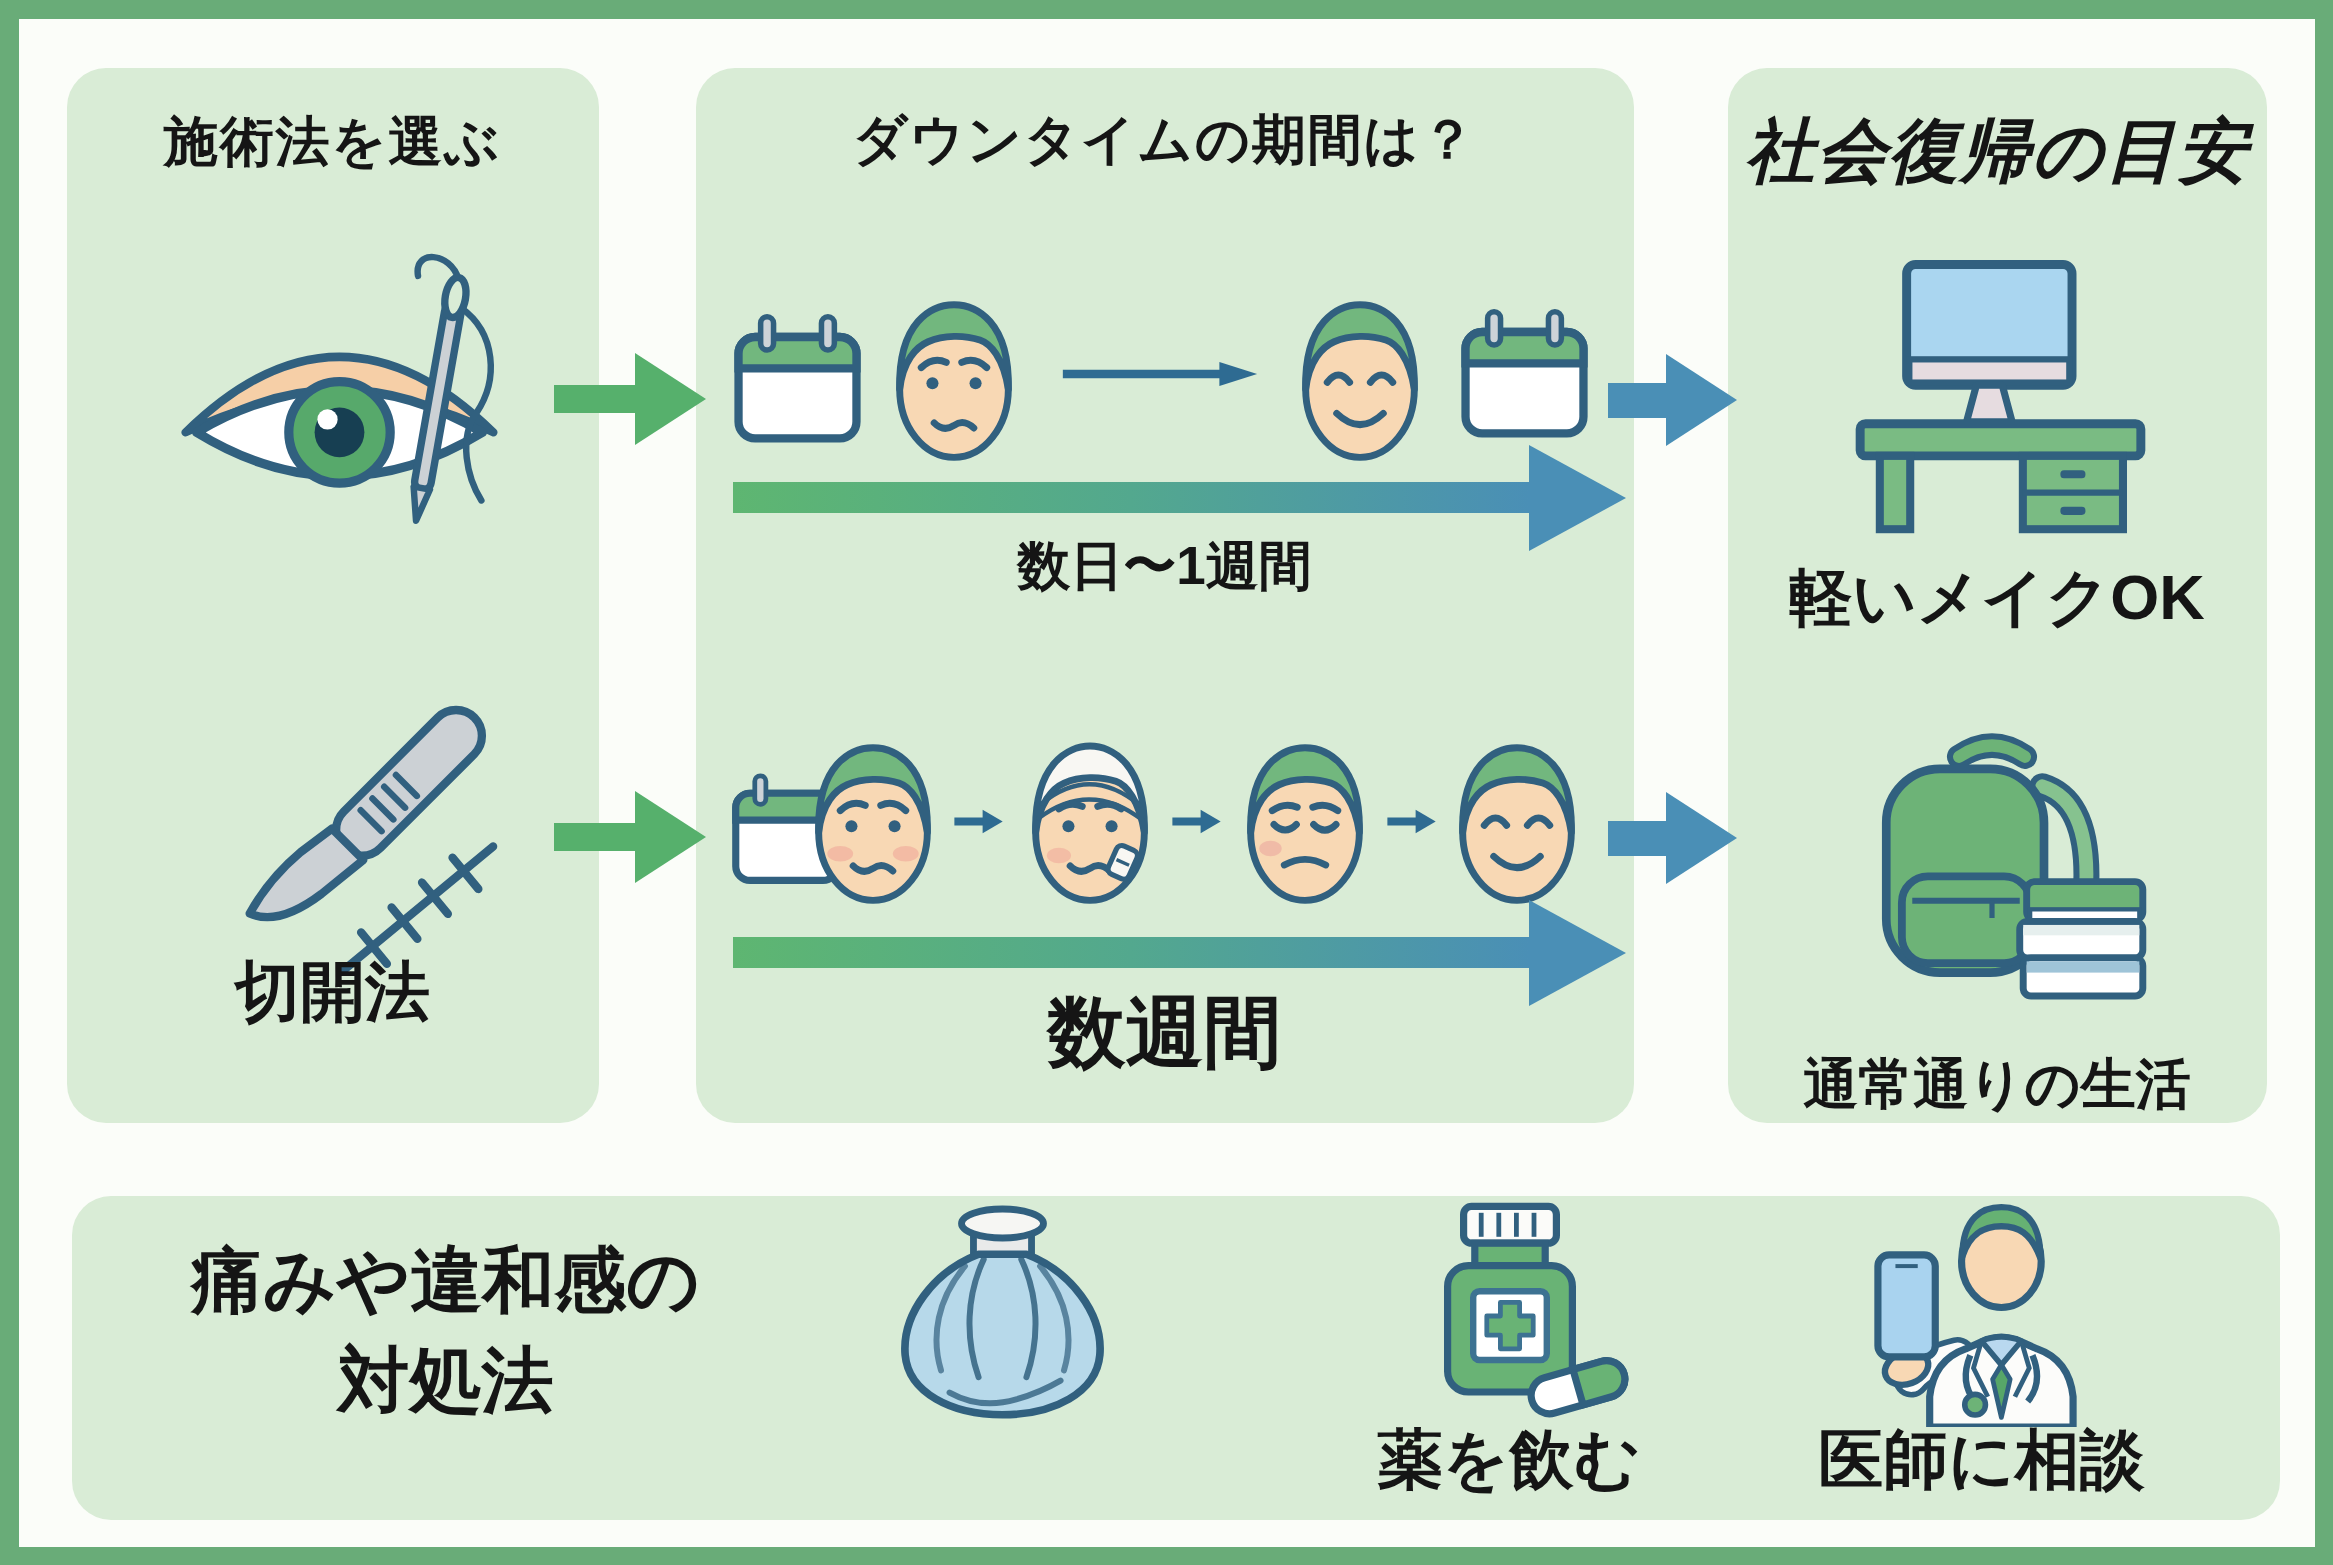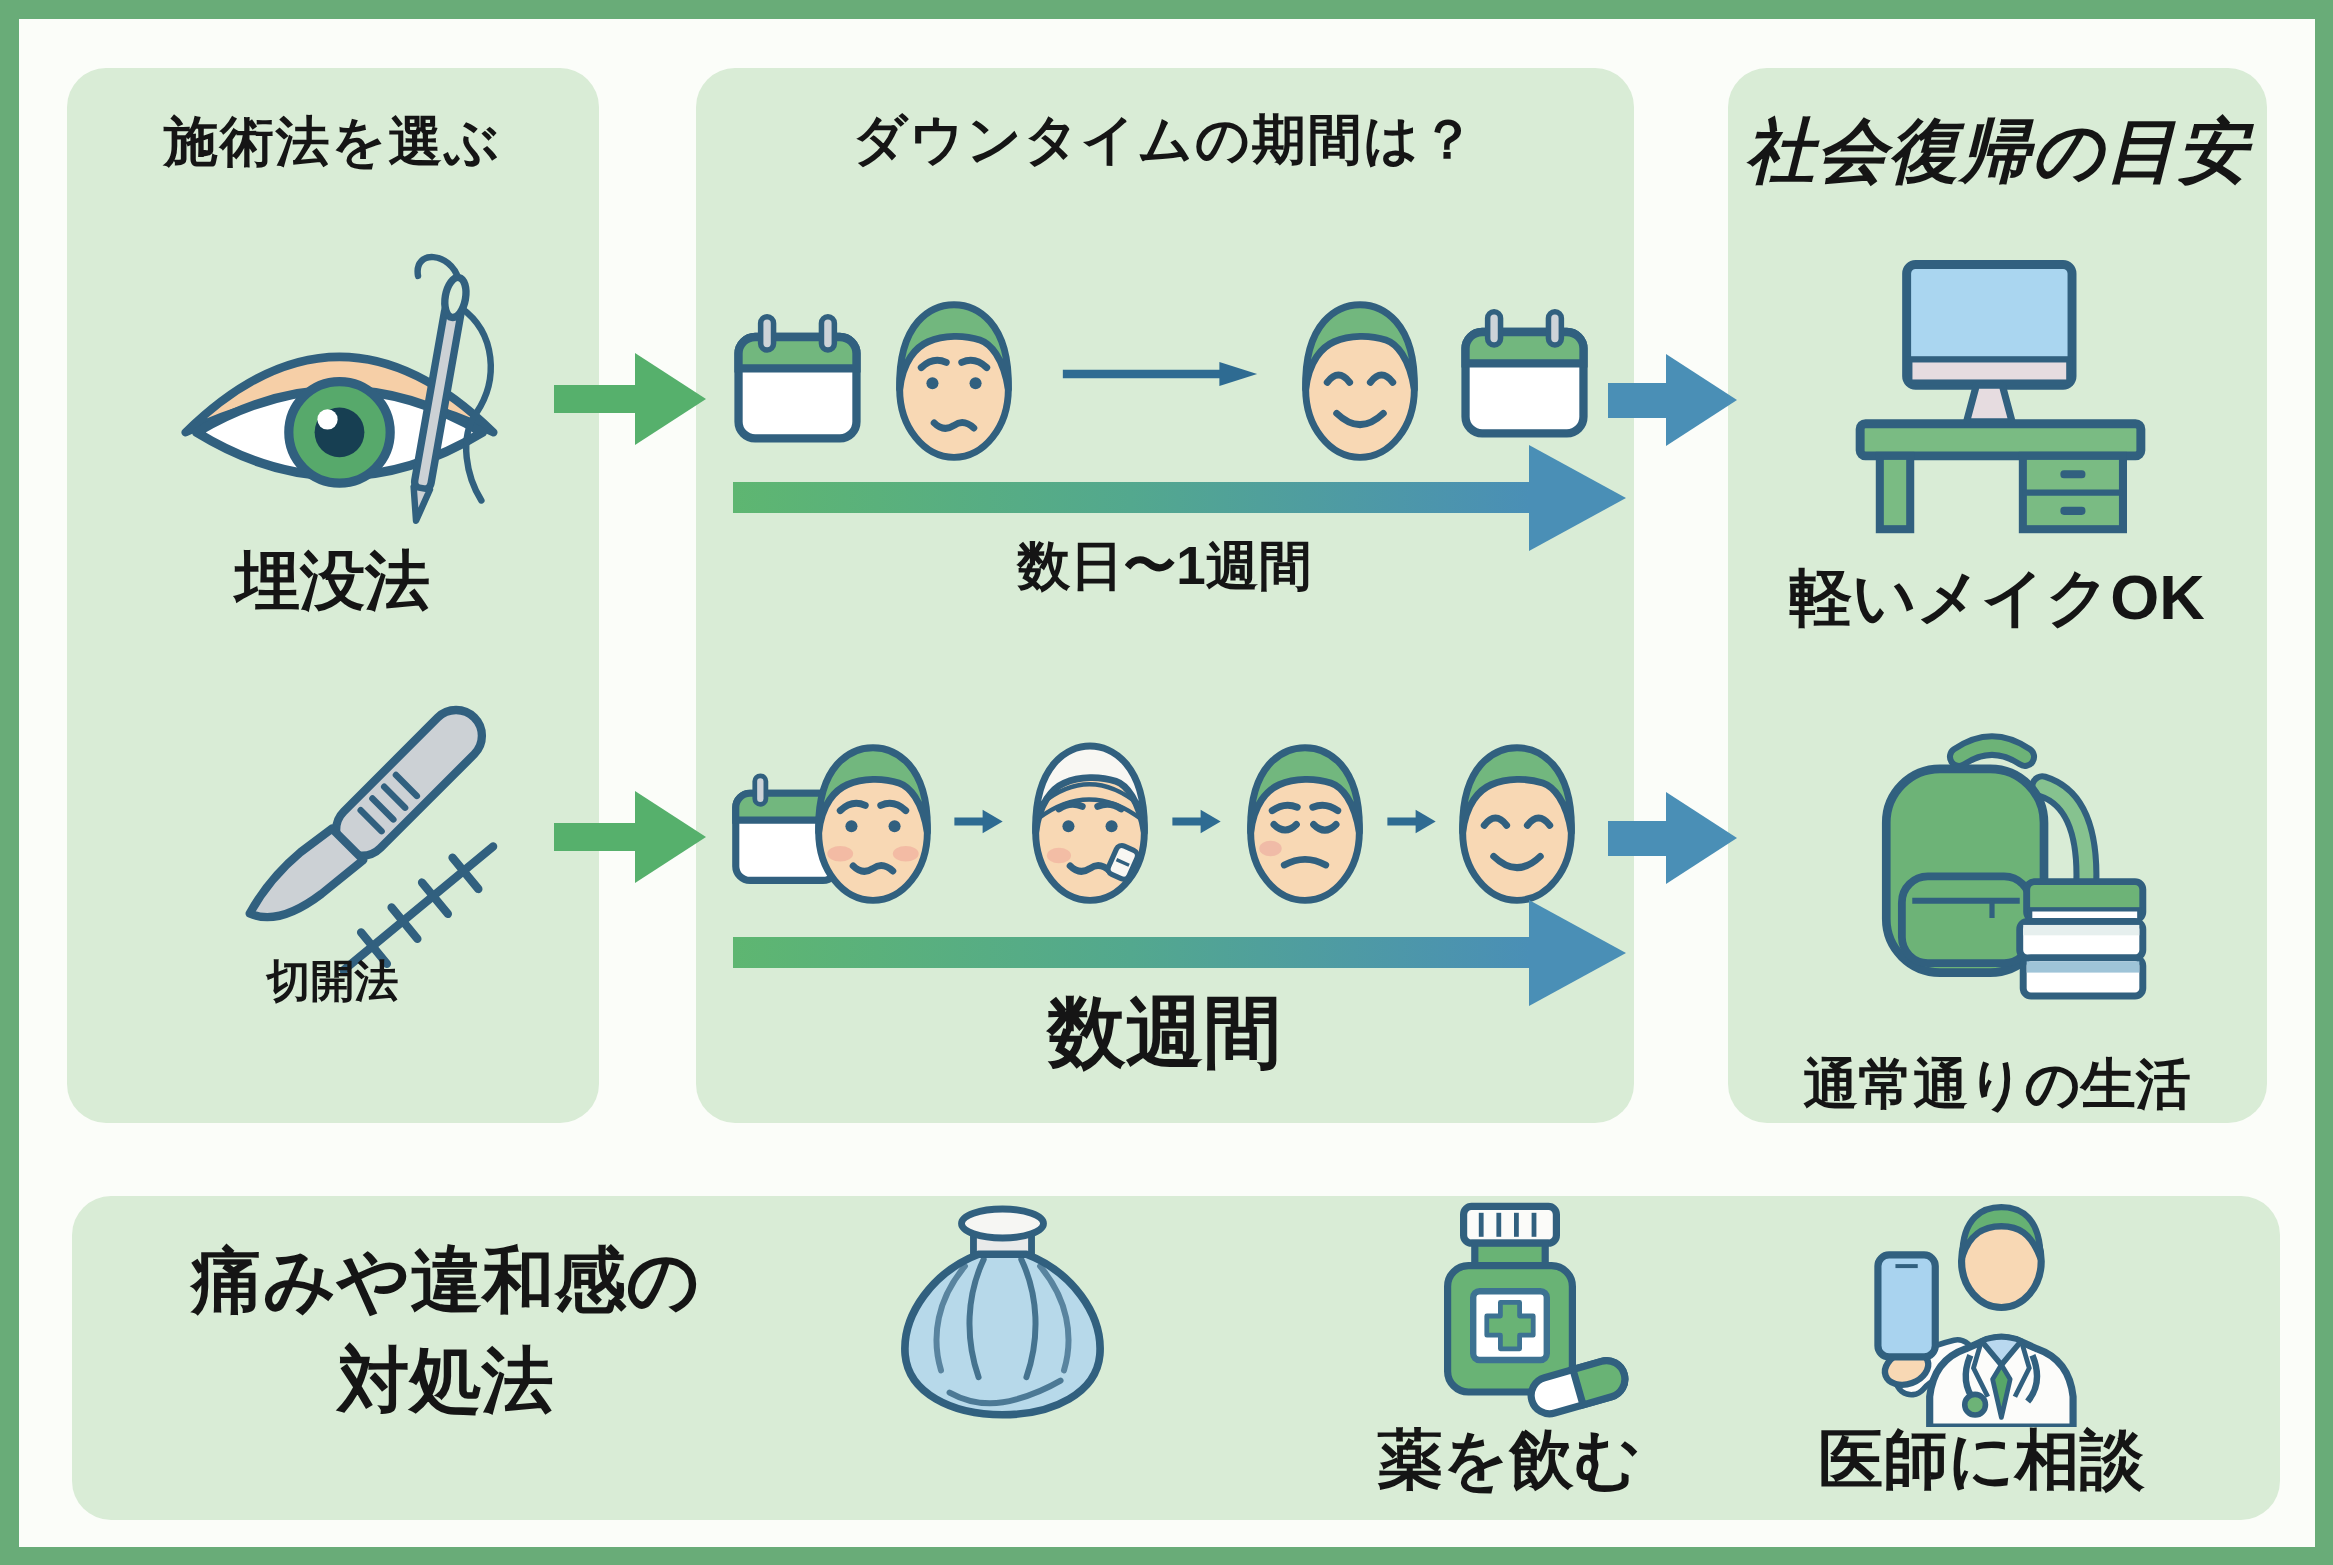--- a/index.html
+++ b/index.html
@@ -61,38 +61,37 @@
         <circle cx="185" cy="200" r="27" fill="#173f52"></circle>
         <circle cx="172" cy="186" r="11" fill="#ffffff"></circle>
         <g transform="rotate(10 292 160)">
           <path d="M292,32 C278,4 238,8 248,36" fill="none" stroke="#31607f" stroke-width="7" stroke-linecap="round"></path>
           <path d="M300,62 C342,82 354,132 336,172 C322,202 338,242 358,264" fill="none" stroke="#31607f" stroke-width="7" stroke-linecap="round"></path>
           <rect x="283" y="60" width="18" height="204" rx="9" fill="#ccd1d5" stroke="#31607f" stroke-width="8"></rect>
           <ellipse cx="292" cy="52" rx="11" ry="22" fill="#d9ecd6" stroke="#31607f" stroke-width="8"></ellipse>
           <path d="M283,262 L292,298 L301,262 Z" fill="#ccd1d5" stroke="#31607f" stroke-width="7" stroke-linejoin="round"></path>
         </g>
       </svg>
-      <div class="item-label" style="top:480px;font-size:65px;">埋没法</div>
 
       <svg class="abs" style="left:138px;top:614px;" width="314" height="305" viewBox="0 0 340 330">
         <g transform="rotate(45 170 160)">
           <rect x="142" y="-12" width="56" height="200" rx="28" fill="#ccd1d5" stroke="#31607f" stroke-width="9"></rect>
           <line x1="154" y1="92" x2="186" y2="92" stroke="#31607f" stroke-width="7" stroke-linecap="round"></line>
           <line x1="154" y1="110" x2="186" y2="110" stroke="#31607f" stroke-width="7" stroke-linecap="round"></line>
           <line x1="154" y1="128" x2="186" y2="128" stroke="#31607f" stroke-width="7" stroke-linecap="round"></line>
           <line x1="154" y1="146" x2="186" y2="146" stroke="#31607f" stroke-width="7" stroke-linecap="round"></line>
           <path d="M146,182 L194,182 L188,240 Q180,298 148,310 Q136,268 140,224 Z" fill="#ccd1d5" stroke="#31607f" stroke-width="9" stroke-linejoin="round"></path>
         </g>
         <line x1="150" y1="312" x2="312" y2="178" stroke="#31607f" stroke-width="9" stroke-linecap="round"></line>
         <line x1="169" y1="271" x2="197" y2="305" stroke="#31607f" stroke-width="9" stroke-linecap="round"></line>
         <line x1="202" y1="244" x2="230" y2="278" stroke="#31607f" stroke-width="9" stroke-linecap="round"></line>
         <line x1="235" y1="217" x2="263" y2="251" stroke="#31607f" stroke-width="9" stroke-linecap="round"></line>
         <line x1="268" y1="190" x2="296" y2="224" stroke="#31607f" stroke-width="9" stroke-linecap="round"></line>
       </svg>
-      <div class="item-label" style="top:891px;font-size:44px;">切開法</div>
+      <div class="item-label" style="top:891px;font-size:65px;">切開法</div>
     </div>
 
     <div class="panel" id="panel-downtime">
       <div class="panel-title" style="top:44px;">ダウンタイムの期間は？</div>
 
       <svg class="abs" style="left:37px;top:243px;" width="129" height="134" viewBox="0 0 140 145">
         <rect x="6" y="28" width="128" height="110" rx="18" fill="#ffffff" stroke="#31607f" stroke-width="9"></rect>
         <path d="M6,62 L6,46 A18,18 0 0 1 24,28 L116,28 A18,18 0 0 1 134,46 L134,62 Z" fill="#72b77e" stroke="#31607f" stroke-width="9"></path>
         <rect x="30" y="6" width="14" height="36" rx="7" fill="#cdd3d8" stroke="#31607f" stroke-width="6"></rect>
         <rect x="96" y="6" width="14" height="36" rx="7" fill="#cdd3d8" stroke="#31607f" stroke-width="6"></rect>

